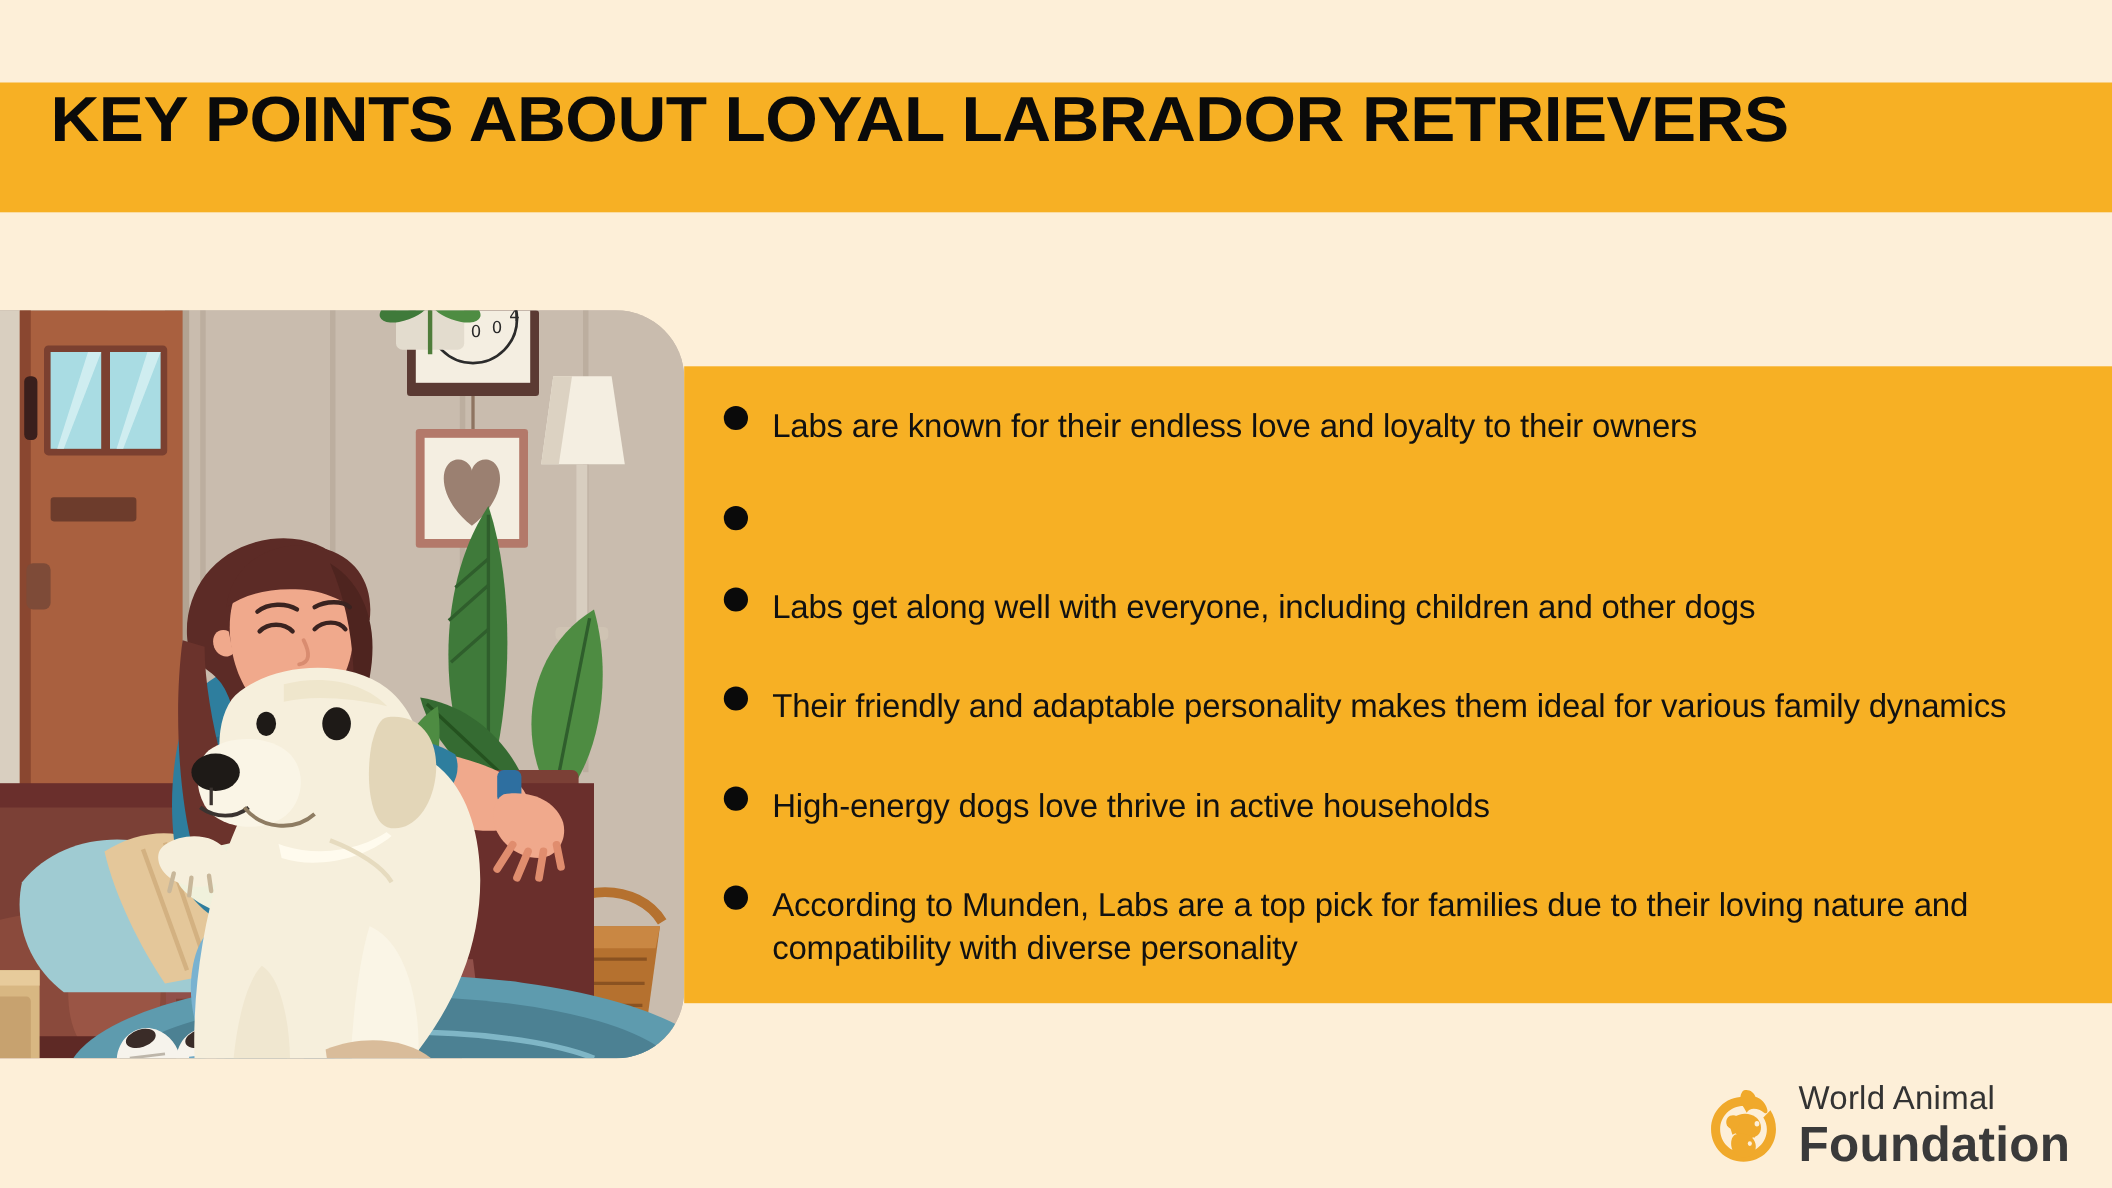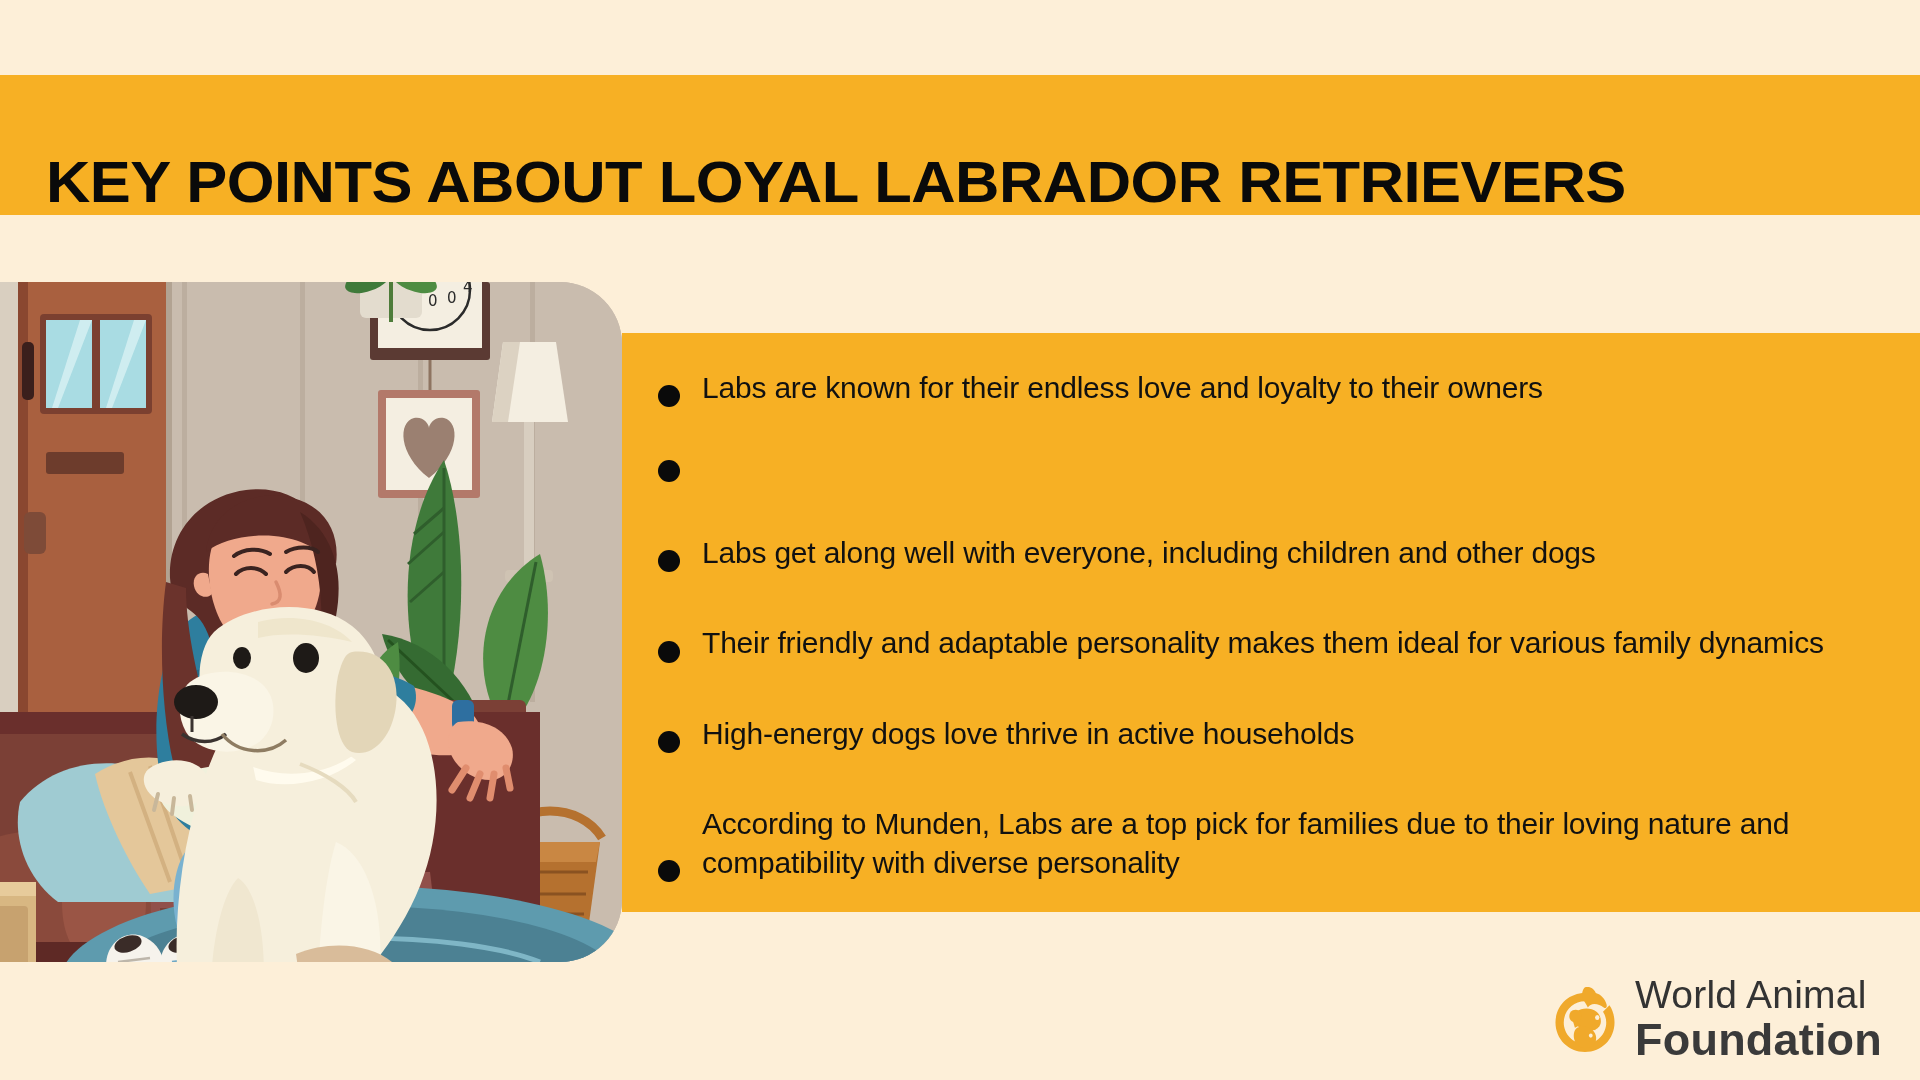--- a/index.html
+++ b/index.html
@@ -5,23 +5,23 @@
   * { margin:0; padding:0; box-sizing:border-box; }
   html,body { width:1920px; height:1080px; overflow:hidden; }
   body {
     background:#FDEFD8;
     font-family:"Liberation Sans", sans-serif;
     position:relative;
   }
 
   
   .title-banner{
-    position:absolute; left:0; top:75px; width:1920px; height:140px;
+    position:absolute; left:0; top:75px; width:1920px; height:118px;
     background:#F7B024;
-    display:flex; align-items:flex-end;
+    display:flex; align-items:flex-start;
   }
   .title-text{
     margin-left:46px;
     font-family:"Liberation Sans", sans-serif;
     font-weight:bold;
     font-size:58px;
     letter-spacing:-0.5px;
     color:#0A0A0A;
     text-transform:uppercase;
     white-space:nowrap;
@@ -30,21 +30,21 @@
   }
 
   
   .points-panel{
     position:absolute; left:622px; top:333px; width:1298px; height:579px;
     background:#F7B024;
     padding:36px 40px 30px 36px;
     display:flex; flex-direction:column; justify-content:space-between;
   }
   .point-row{
-    display:flex; align-items:flex-end;
+    display:flex; align-items:flex-start;
     gap:22px;
   }
   .bullet{
     width:22px; height:22px; border-radius:50%;
     background:#0A0A0A; flex:0 0 22px;
   }
   .point-text{
     font-size:30px;
     line-height:1.28;
     color:#111111;
@@ -63,21 +63,21 @@
   .ill-svg{ display:block; width:622px; height:680px; }
 
   
   .logo{
     position:absolute; right:38px; bottom:18px;
     display:flex; align-items:center; gap:14px;
   }
   .logo-mark{ width:72px; height:72px; flex:0 0 72px; }
   .logo-words{ display:flex; flex-direction:column; line-height:1; }
   .logo-line1{
-    font-size:39px; color:#333333; letter-spacing:0.2px;
+    font-size:30px; color:#333333; letter-spacing:0.2px;
     font-family:"Liberation Sans", sans-serif;
   }
   .logo-line2{
     font-size:45px; color:#3A3A3A; font-weight:bold; letter-spacing:0.2px;
     font-family:"Liberation Sans", sans-serif; margin-top:3px;
   }
 </style>
 </head>
 <body>
 

